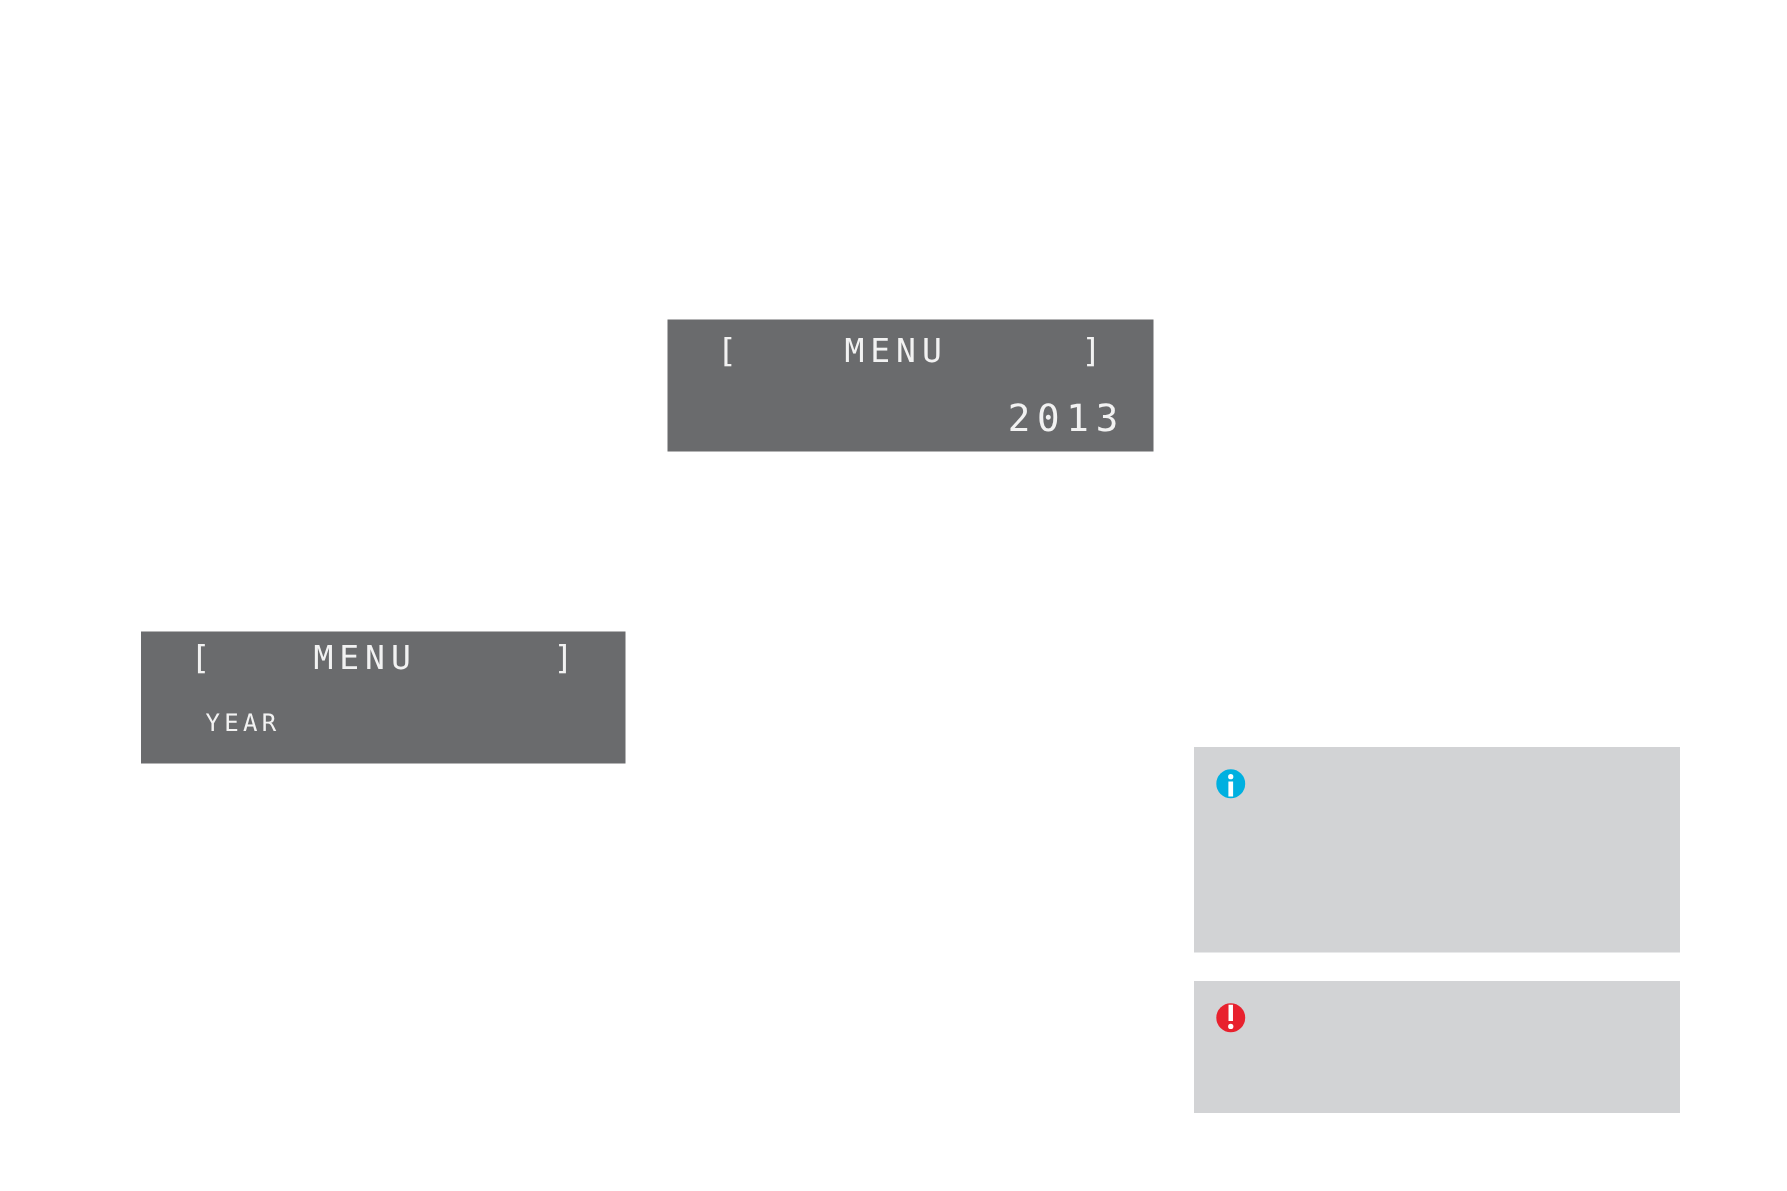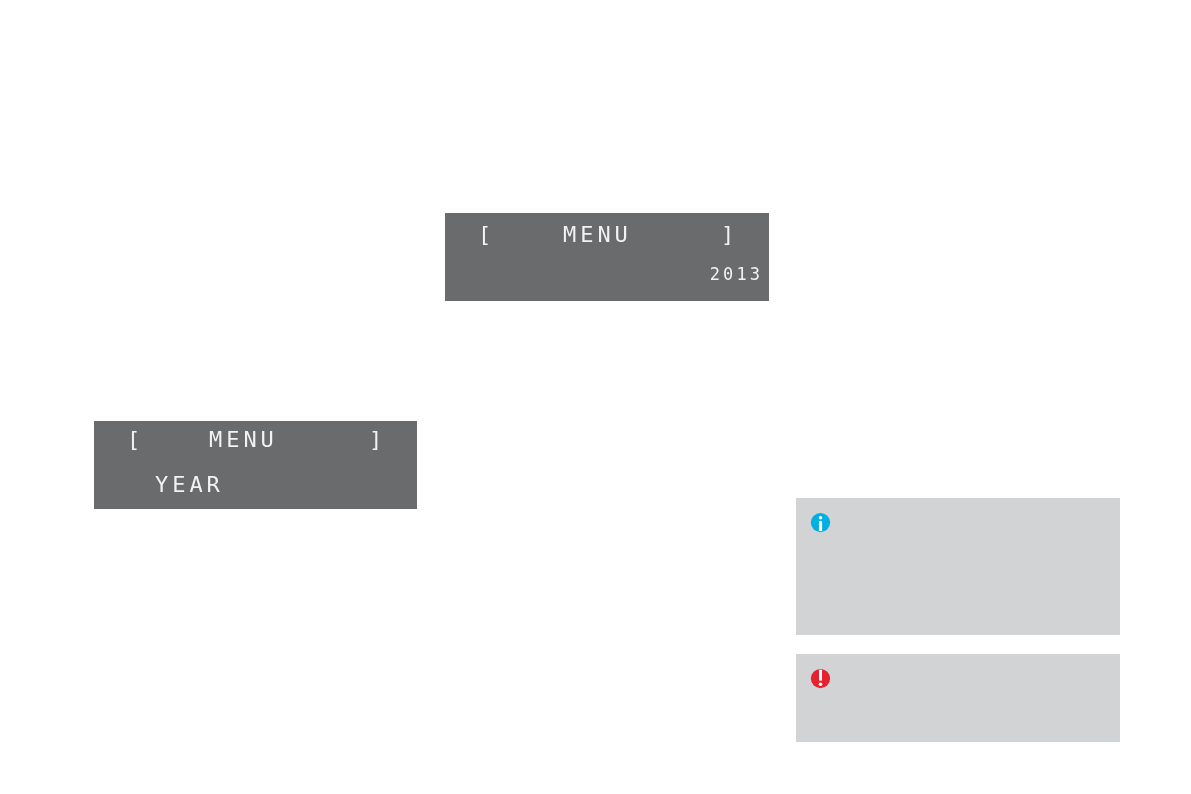--- a/index.html
+++ b/index.html
@@ -41,33 +41,33 @@
   
   #lcd-menu-year-value {
     left: 445px;
     top: 213px;
     width: 324px;
     height: 88px;
   }
   #lcd-menu-year-value .seg-bracket-left  { left: 33px;  top: 11px; font-size: 22px; }
   #lcd-menu-year-value .seg-title         { left: 118px; top: 11px; font-size: 22px; }
   #lcd-menu-year-value .seg-bracket-right { left: 276px; top: 11px; font-size: 22px; }
-  #lcd-menu-year-value .seg-value         { right: 6px; top: 9px;  font-size: 17px; }
+  #lcd-menu-year-value .seg-value         { right: 19px; top: 9px;  font-size: 25px; }
 
   
   #lcd-menu-year-label {
     left: 94px;
     top: 421px;
     width: 323px;
     height: 88px;
   }
   #lcd-menu-year-label .seg-bracket-left  { left: 33px;  top: 8px;  font-size: 22px; }
   #lcd-menu-year-label .seg-title         { left: 115px; top: 8px;  font-size: 22px; }
   #lcd-menu-year-label .seg-bracket-right { left: 275px; top: 8px;  font-size: 22px; }
-  #lcd-menu-year-label .seg-value         { left: 61px;  top: 9px;  font-size: 22px; }
+  #lcd-menu-year-label .seg-value         { left: 43px;  top: 9px;  font-size: 16px; }
 
   
   .note-box {
     position: absolute;
     background: #d2d3d5;
     box-sizing: border-box;
     padding: 14px 16px 14px 14px;
     display: flex;
     align-items: flex-start;
     gap: 10px;

